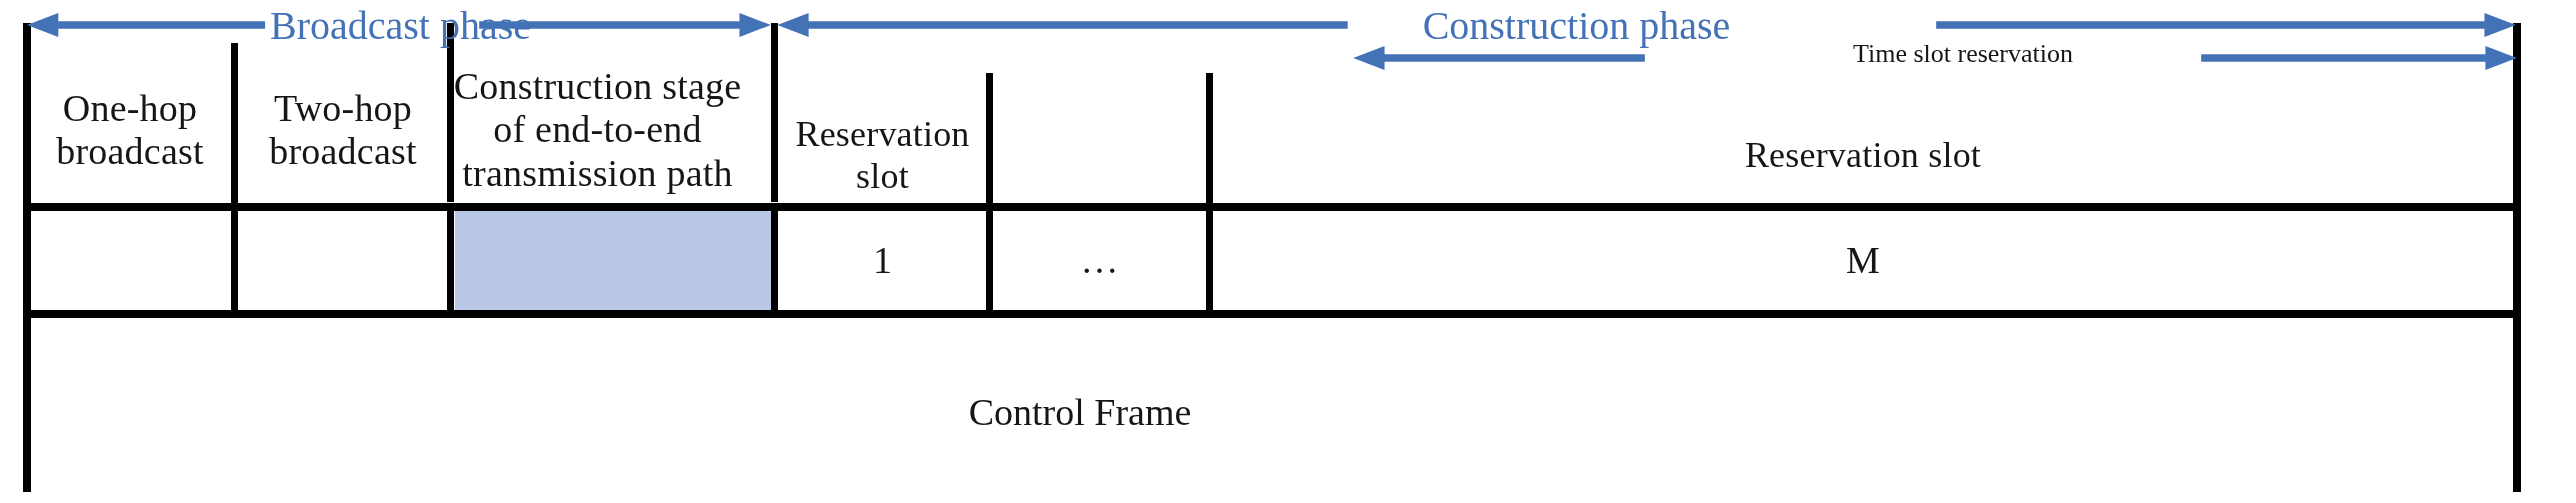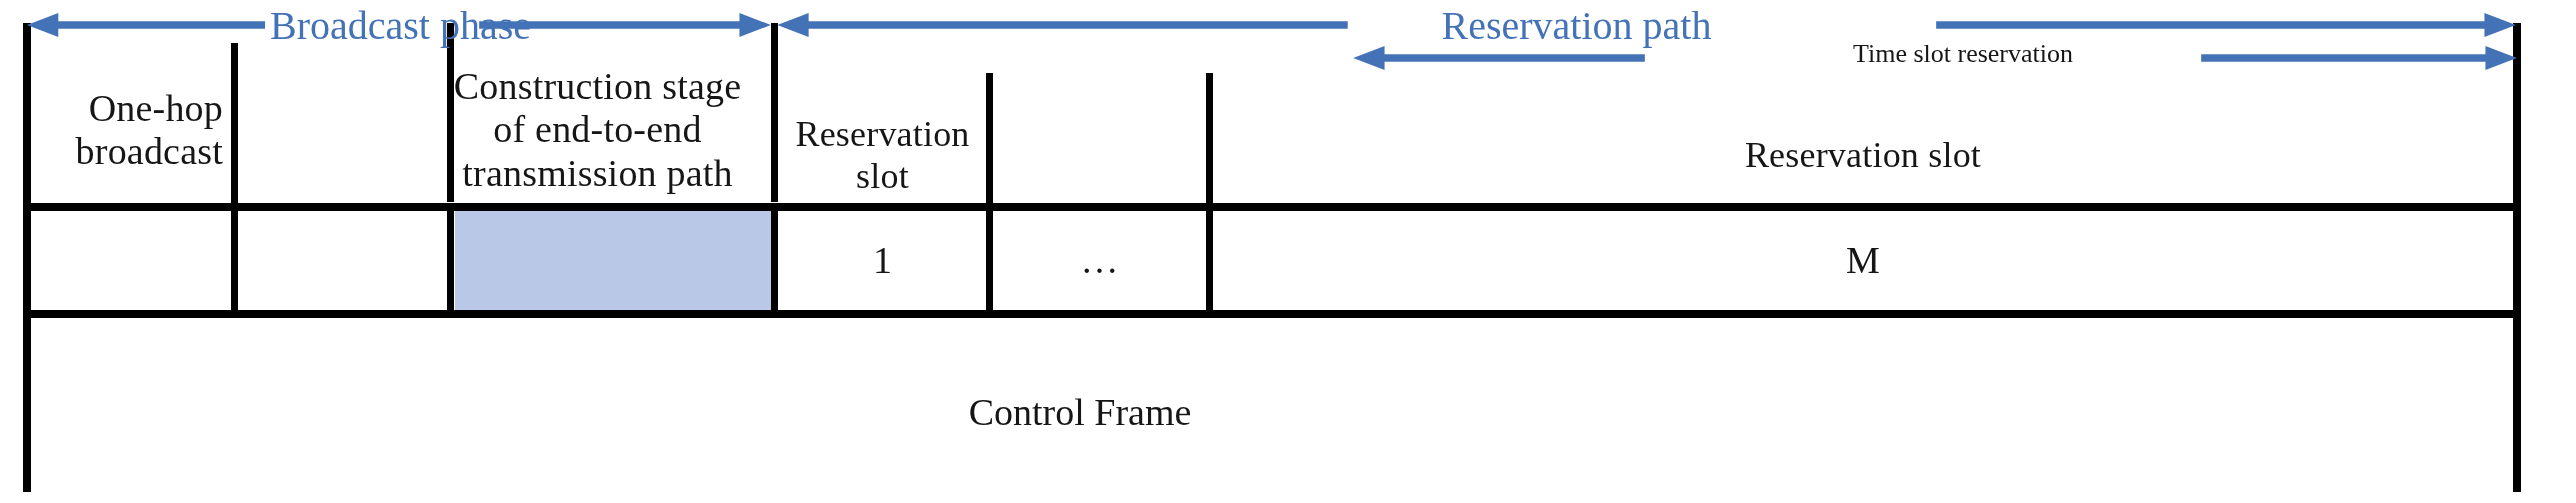--- a/index.html
+++ b/index.html
@@ -132,21 +132,21 @@
     </svg>
   </div>
 
   <div class="arrow" style="left:775px; top:13px; width:575px;">
     <svg width="575" height="24" viewBox="0 0 618 26">
       <line x1="26" y1="13" x2="618" y2="13" stroke="#4472b6" stroke-width="8"></line>
       <polygon points="0,13 34,0 34,26" fill="#4472b6"></polygon>
     </svg>
   </div>
 
-  <div class="phase-label" style="left:1409px; top:5.6px; width:335px;">Reservation path</div>
+  <div class="phase-label" style="left:1409px; top:5.6px; width:335px;">Construction phase</div>
 
   <div class="arrow" style="left:1934px; top:13px; width:584px;">
     <svg width="584" height="24" viewBox="0 0 628 26">
       <line x1="0" y1="13" x2="602" y2="13" stroke="#4472b6" stroke-width="8"></line>
       <polygon points="628,13 594,0 594,26" fill="#4472b6"></polygon>
     </svg>
   </div>
 
   <div class="arrow" style="left:1352px; top:46px; width:294px;">
     <svg width="294" height="24" viewBox="0 0 316 26">
@@ -157,22 +157,23 @@
 
   <div class="span-label" style="left:1673px; top:41px; width:400px;">Time slot reservation</div>
 
   <div class="arrow" style="left:2200px; top:46px; width:318px;">
     <svg width="318" height="24" viewBox="0 0 342 26">
       <line x1="0" y1="13" x2="316" y2="13" stroke="#4472b6" stroke-width="8"></line>
       <polygon points="342,13 308,0 308,26" fill="#4472b6"></polygon>
     </svg>
   </div>
 
-  <div class="cell-text" style="left:37px; top:65px; width:186px; height:130px;text-align:right;">One-hop broadcast</div>
+  <div class="cell-text" style="left:37px; top:65px; width:186px; height:130px;">One-hop broadcast</div>
 
+  <div class="cell-text" style="left:247px; top:65px; width:192px; height:130px;">Two-hop broadcast</div>
 
   <div class="cell-text" style="left:444px; top:65px; width:307px; height:130px;">Construction stage of end-to-end transmission path</div>
 
   <div class="cell-text small" style="left:784px; top:123px; width:197px; height:65px;">Reservation slot</div>
 
   <div class="cell-text small" style="left:997px; top:123px; width:205px; height:65px;"></div>
 
   <div class="cell-text small" style="left:1218px; top:123px; width:1290px; height:65px;">Reservation slot</div>
 
   <div class="cell-text" style="left:37px; top:211px; width:186px; height:99px;"></div>

